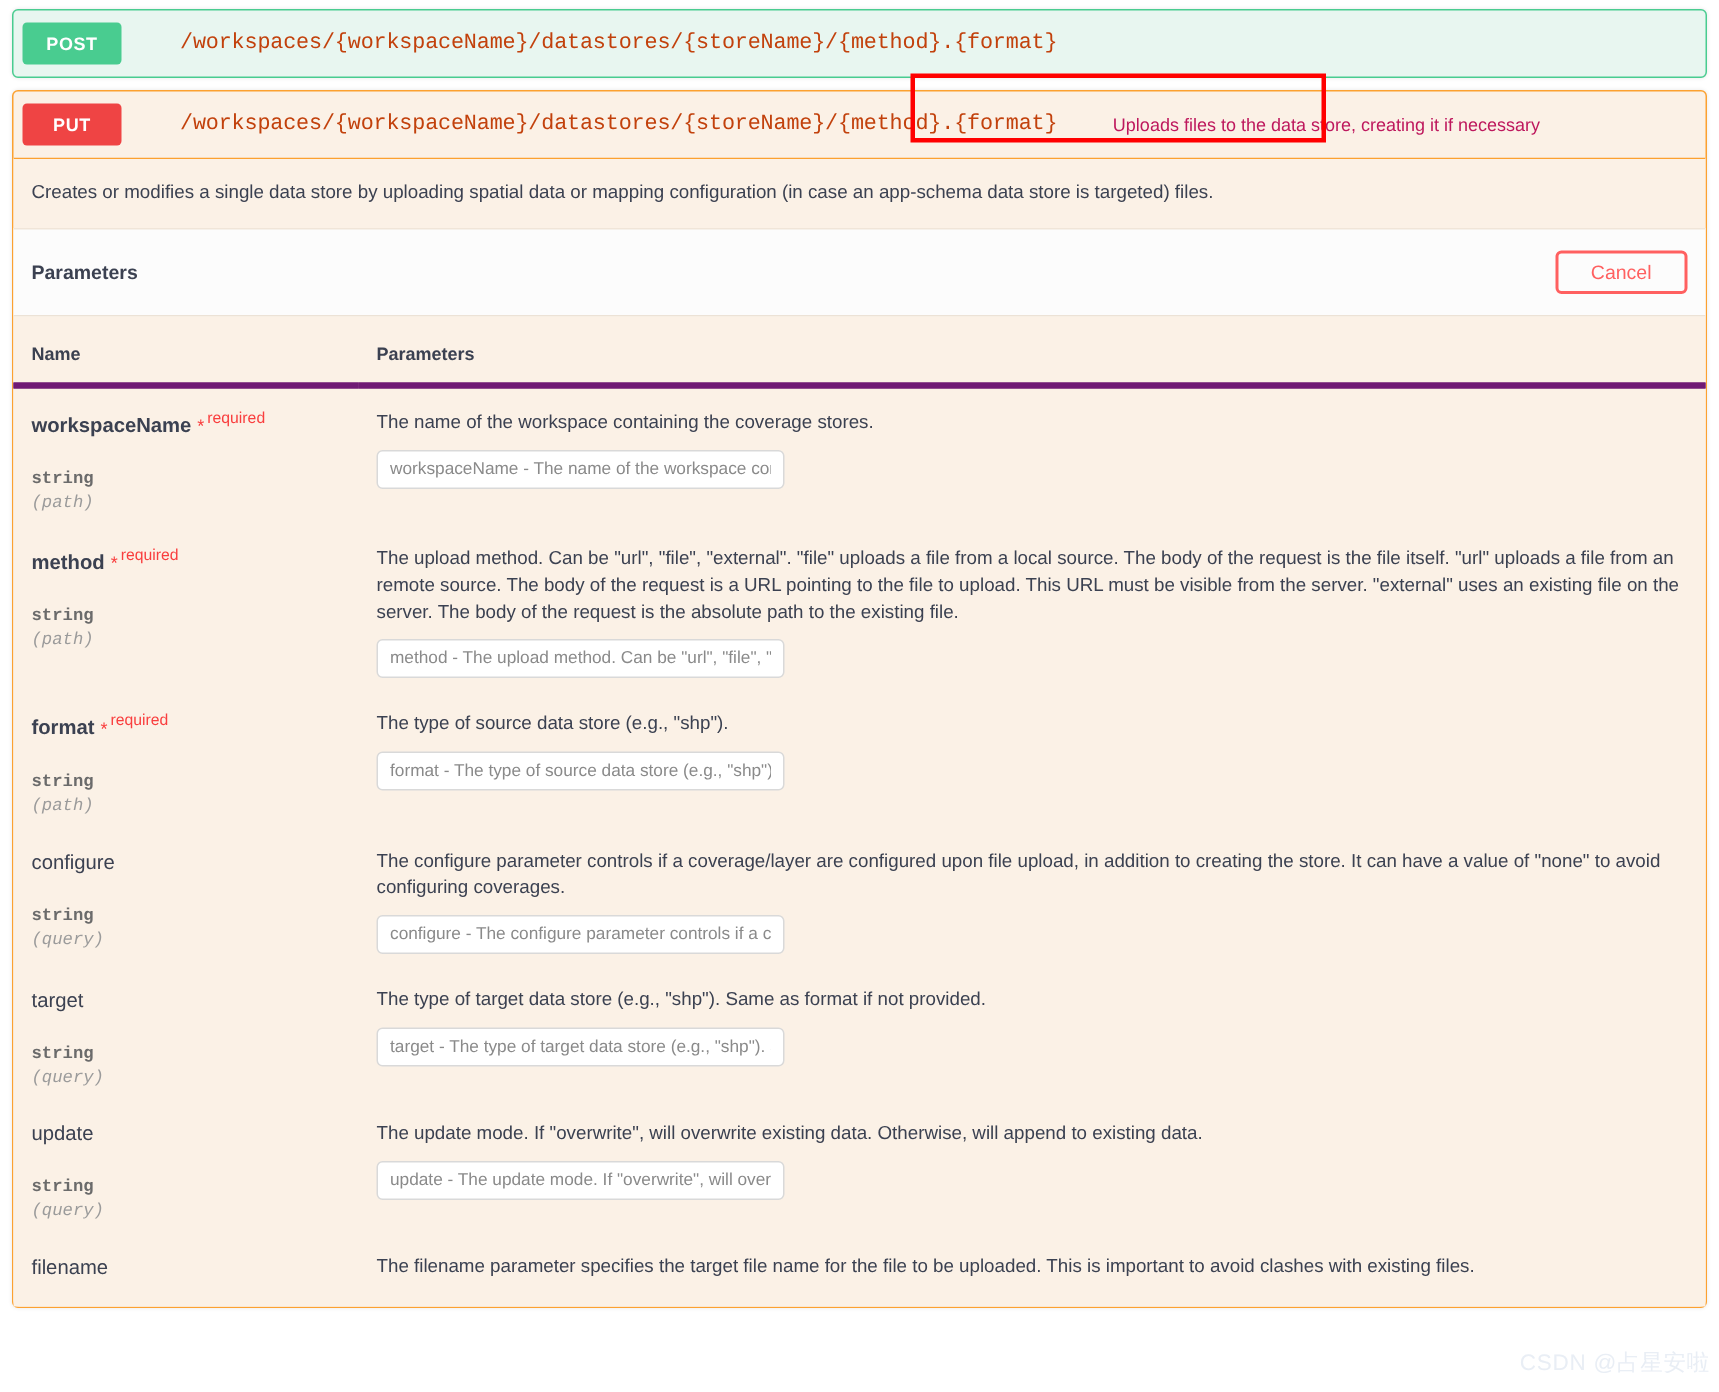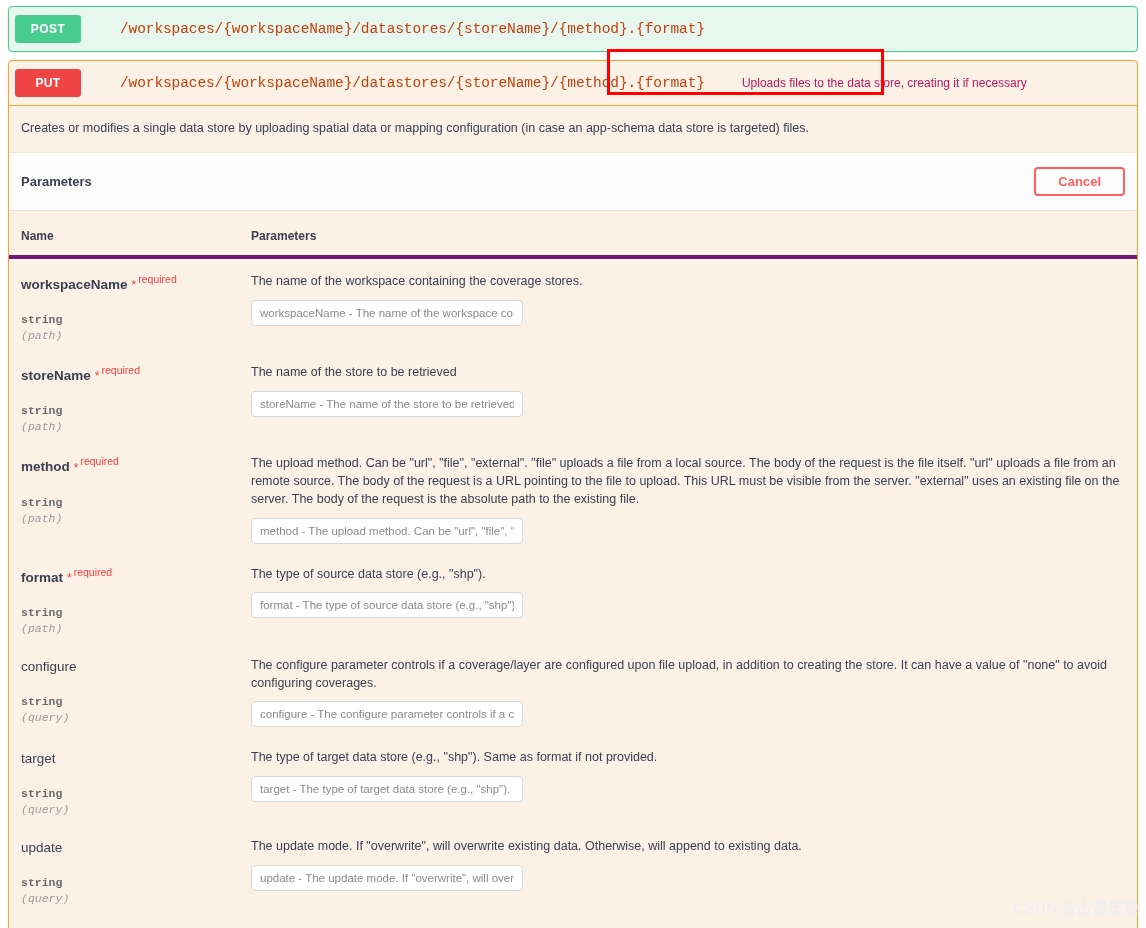--- a/index.html
+++ b/index.html
@@ -93,21 +93,21 @@
     justify-content: space-between;
     height: 59px;
   }
   .params-title {
     font-size: 13px;
     font-weight: bold;
     color: #3b4151;
   }
   .cancel-btn {
     font-size: 13px;
-    font-weight: bold;
+    font-weight: normal;
     color: #ff6060;
     background: transparent;
     border: 2px solid #ff6060;
     border-radius: 4px;
     padding: 5px 22px;
     cursor: pointer;
     font-family: "Liberation Sans", sans-serif;
   }
 
   
@@ -251,31 +251,20 @@
               <span class="pname">workspaceName</span><span class="req-star">*</span><span class="req-label">required</span>
               <div class="ptype">string</div>
               <div class="pin">(path)</div>
             </td>
             <td class="col-desc">
               <div class="pdesc">The name of the workspace containing the coverage stores.</div>
               <input class="pinput" placeholder="workspaceName - The name of the workspace containing the coverage stores." style="">
             </td>
           </tr>
 
-          <tr>
-            <td class="col-name">
-              <span class="pname">storeName</span><span class="req-star">*</span><span class="req-label">required</span>
-              <div class="ptype">string</div>
-              <div class="pin">(path)</div>
-            </td>
-            <td class="col-desc">
-              <div class="pdesc">The name of the store to be retrieved</div>
-              <input class="pinput" placeholder="storeName - The name of the store to be retrieved" style="">
-            </td>
-          </tr>
 
           <tr>
             <td class="col-name">
               <span class="pname">method</span><span class="req-star">*</span><span class="req-label">required</span>
               <div class="ptype">string</div>
               <div class="pin">(path)</div>
             </td>
             <td class="col-desc">
               <div class="pdesc">The upload method. Can be "url", "file", "external". "file" uploads a file from a local source. The body of the request is the file itself. "url" uploads a file from an remote source. The body of the request is a URL pointing to the file to upload. This URL must be visible from the server. "external" uses an existing file on the server. The body of the request is the absolute path to the existing file.</div>
               <input class="pinput" placeholder="method - The upload method. Can be &quot;url&quot;, &quot;file&quot;, &quot;external&quot;." style="">

